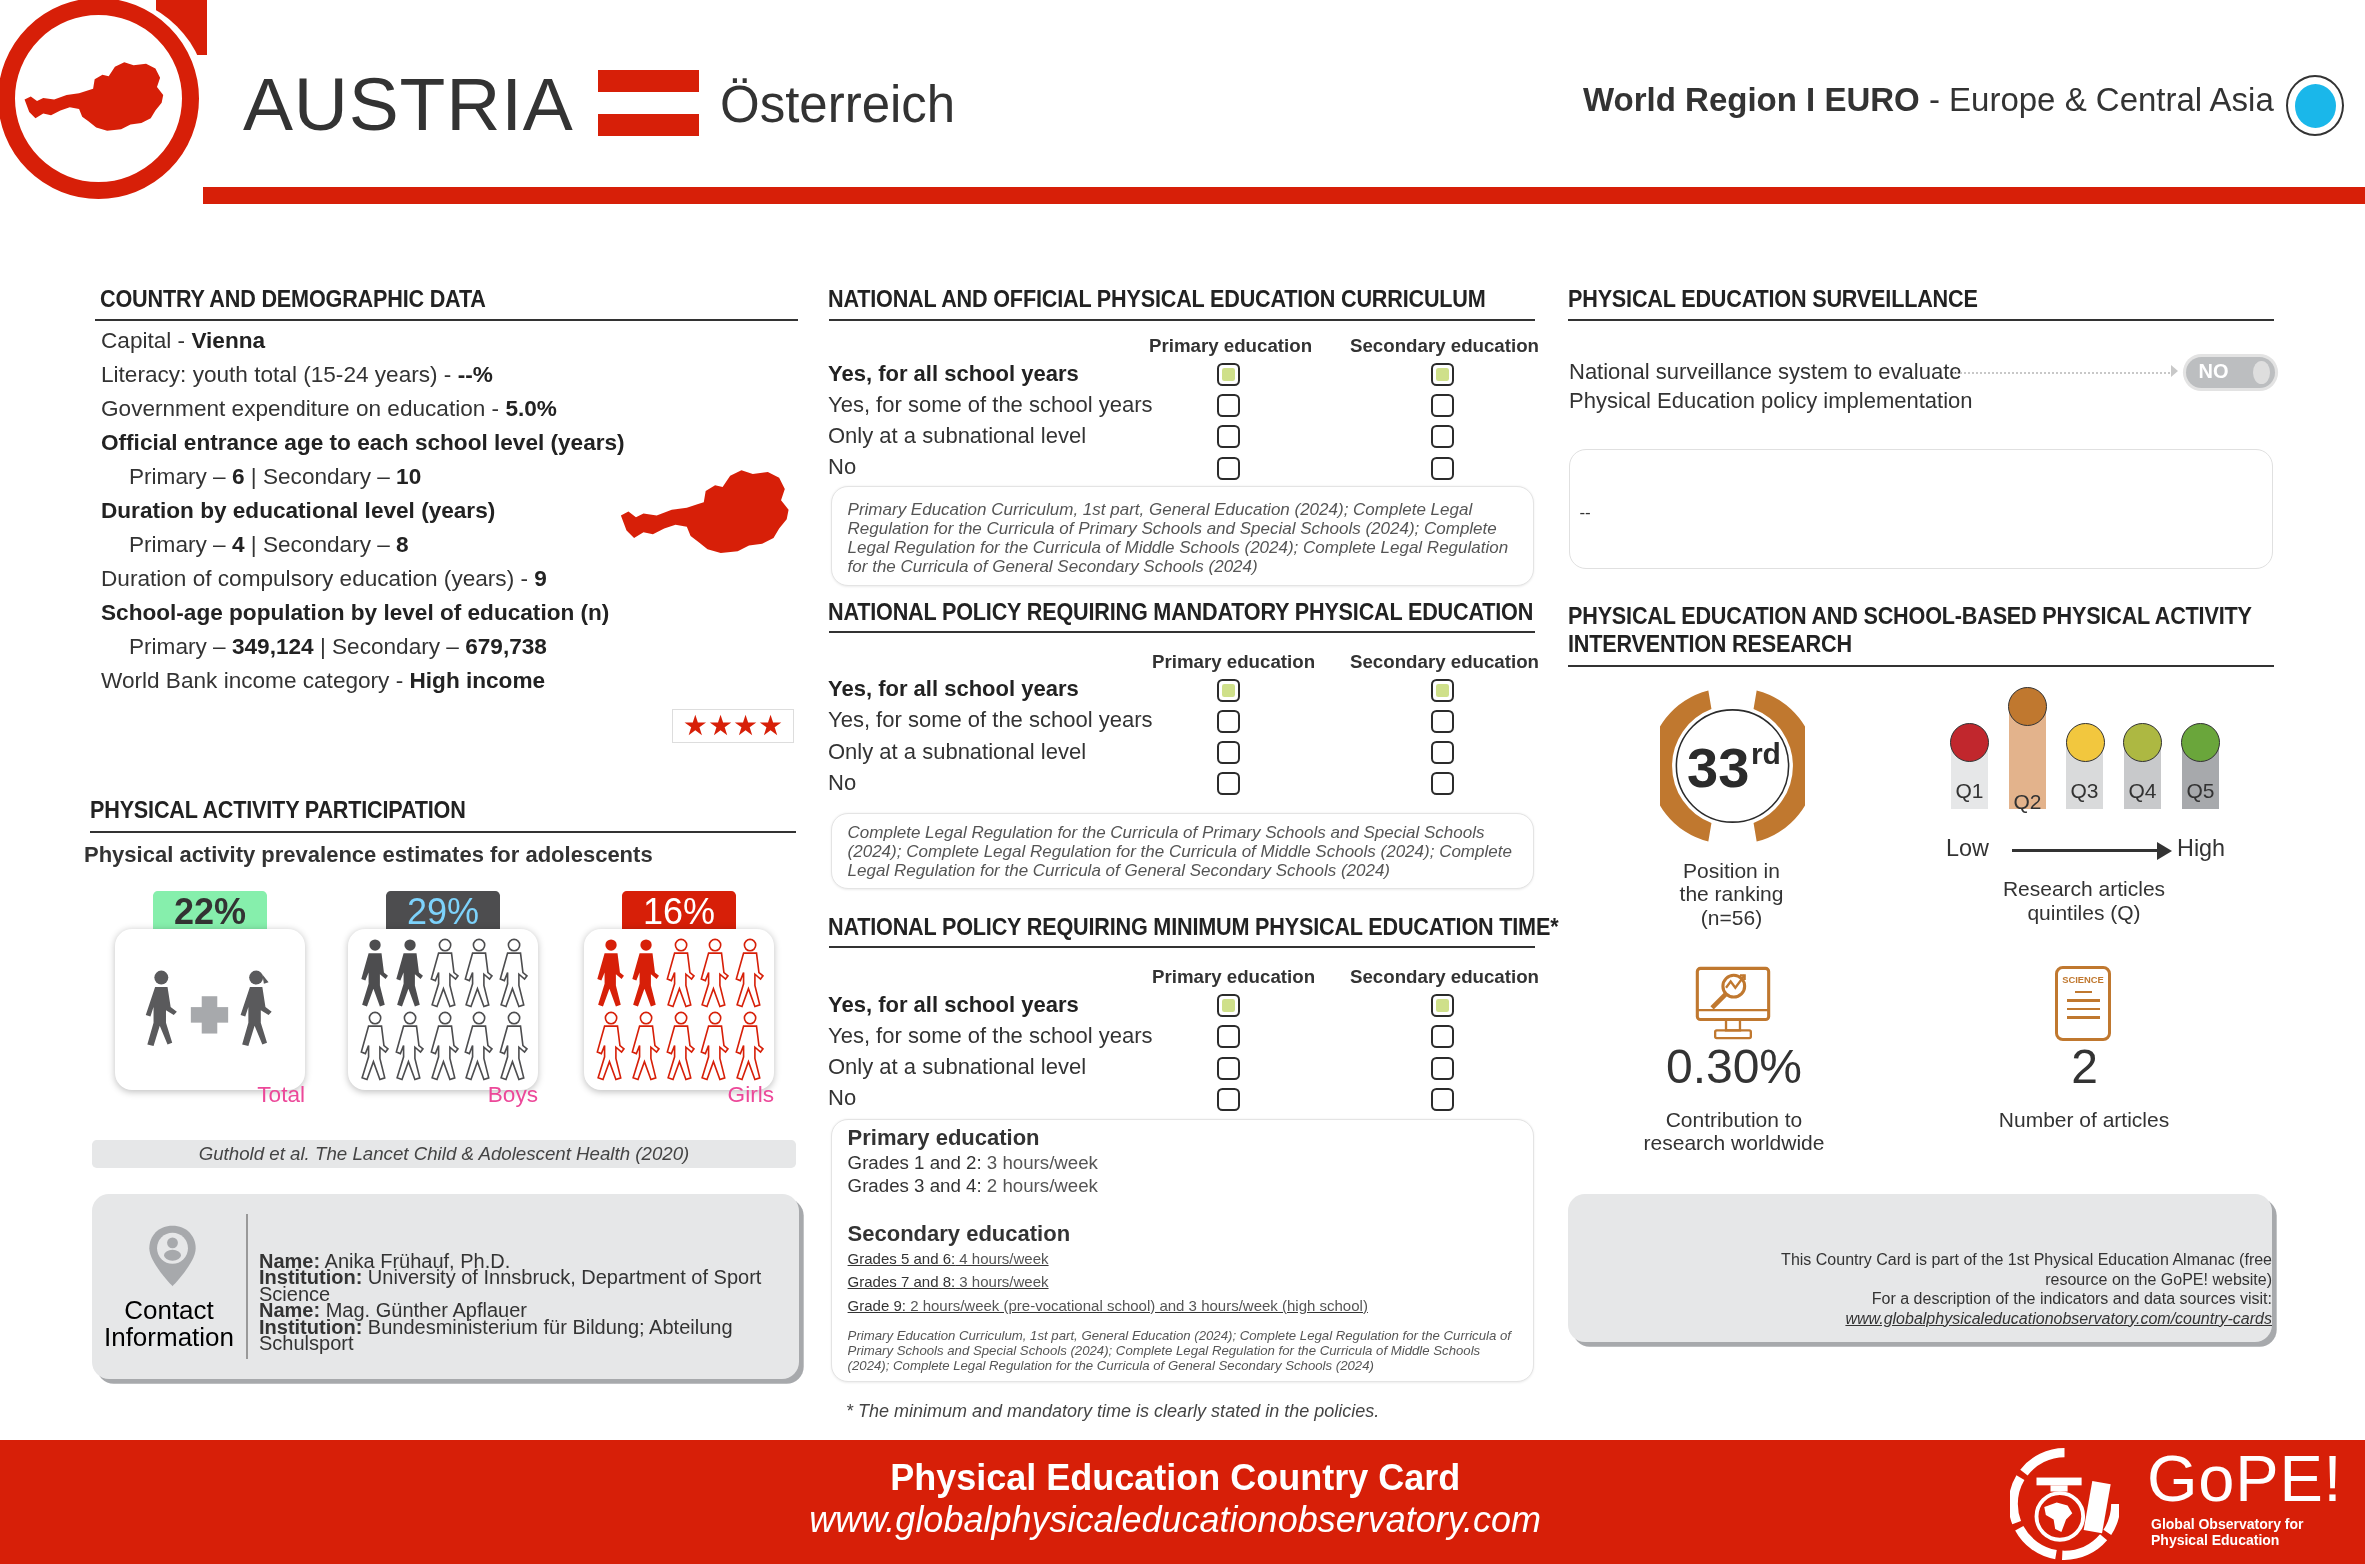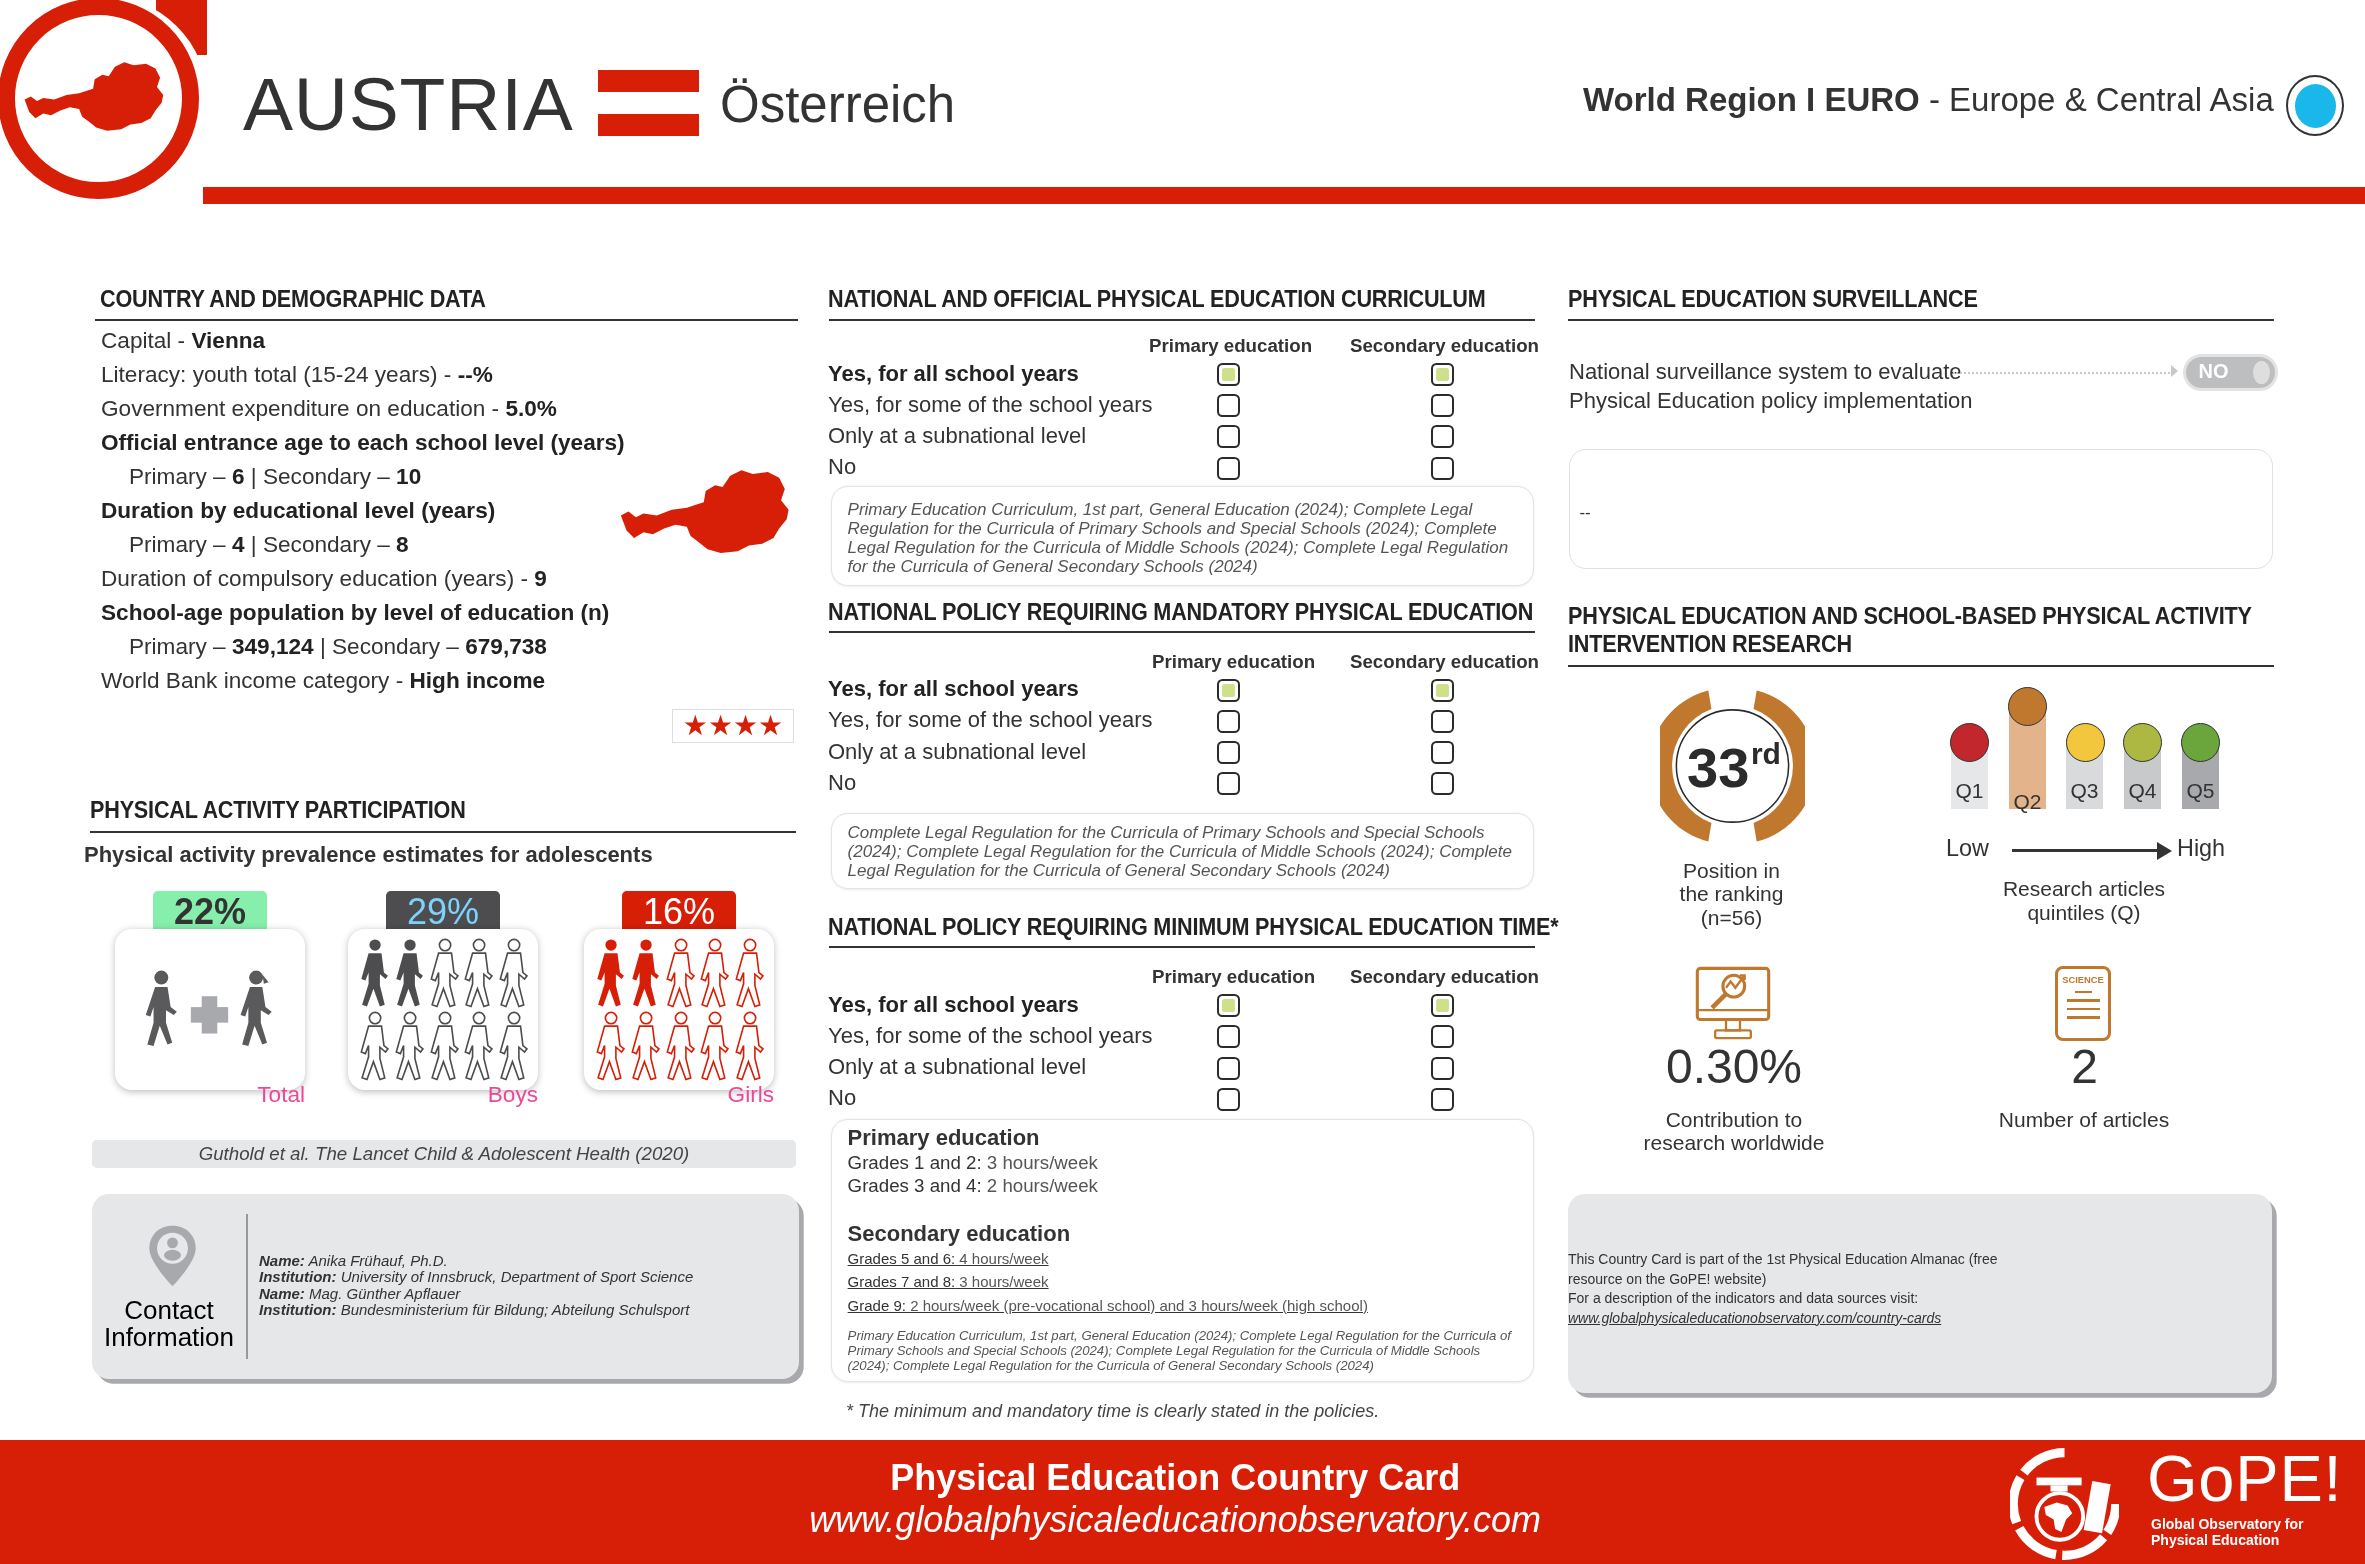--- a/index.html
+++ b/index.html
@@ -43,21 +43,21 @@
   .pa-label { position: absolute; top: 1082px; width: 190px; text-align: right; font-size: 22.6px; color: #ec4899; }
   .pa-grid { position: absolute; left: 7.8px; top: 7.8px; right: 7.8px; bottom: 7.8px; display: grid; grid-template-columns: repeat(5, 1fr); grid-template-rows: 1fr 1fr; }
   .pa-grid svg { width: 100%; height: 100%; }
   .citation { position: absolute; left: 92px; top: 1140px; width: 704px; height: 28px; background: #e6e7e8; border-radius: 4.7px; font-size: 18.7px; font-style: italic; text-align: center; line-height: 28px; color: #444; }
 
   
   .contact { position: absolute; left: 92px; top: 1194px; width: 707px; height: 185px; background: #e6e7e8; border-radius: 17px; box-shadow: 4.7px 4.7px 0 #a7a9ac; }
   .contact-divider { position: absolute; left: 154px; top: 20px; width: 1.6px; height: 145px; background: #999; }
   .contact-icon { position: absolute; left: 55px; top: 30px; width: 51px; height: 64px; }
   .contact-label { position: absolute; left: 0; top: 103px; width: 154px; text-align: center; font-size: 26px; line-height: 26.5px; color: #000000; }
-  .contact-info { position: absolute; left: 167px; top: 59px; font-size: 15px; line-height: 16.4px; color: #333; font-style: italic; }
+  .contact-info { position: absolute; left: 167px; top: 59px; font-size: 20px; line-height: 16.4px; color: #333; }
   .contact-info b { font-weight: 700; }
 
   
   .cb-head { position: absolute; font-size: 18.7px; font-weight: 700; color: #333; white-space: nowrap; }
   .cb-label { position: absolute; left: 828px; font-size: 22px; color: #333; white-space: nowrap; }
   .cb-label.sel { font-weight: 700; color: #222; }
   .cb { position: absolute; width: 23.4px; height: 23.4px; border: 2.3px solid #2b2b2b; border-radius: 5.5px; background: #fff; }
   .cb.checked::after { content: ""; position: absolute; left: 3.1px; top: 3.1px; right: 3.1px; bottom: 3.1px; background: #cfe08a; border-radius: 2.3px; }
   .src-box { position: absolute; left: 831px; width: 703px; border: 1.6px solid #e4e4e4; border-radius: 17px; background: #fff; box-shadow: 0 0.8px 2.3px rgba(0,0,0,0.08); font-style: italic; color: #555; }
 
@@ -81,21 +81,21 @@
   .q-label { position: absolute; top: 779px; width: 37px; text-align: center; font-size: 21px; color: #333; }
   .q-low { position: absolute; left: 1946px; top: 835px; font-size: 23.4px; color: #333; }
   .q-high { position: absolute; left: 2177px; top: 835px; font-size: 23.4px; color: #333; }
   .q-arrow-line { position: absolute; left: 2012px; top: 849px; width: 146px; height: 3.1px; background: #333; }
   .q-arrow-head { position: absolute; left: 2157px; top: 842px; border-top: 9.4px solid transparent; border-bottom: 9.4px solid transparent; border-left: 15.6px solid #333; }
   .q-caption { position: absolute; left: 1979px; top: 877px; width: 210px; text-align: center; font-size: 21px; line-height: 24px; color: #333; }
   .metric-icon { position: absolute; }
   .metric-val { position: absolute; font-size: 48px; color: #333; text-align: center; }
   .metric-cap { position: absolute; font-size: 21px; line-height: 23.4px; color: #333; text-align: center; }
 
-  .almanac { position: absolute; left: 1568px; top: 1194px; width: 704px; height: 199px; background: #e6e7e8; border-radius: 17px; box-shadow: 4.7px 4.7px 0 #a7a9ac; font-size: 14px; line-height: 19.5px; text-align: left; color: #333; padding-top: 56px; }
+  .almanac { position: absolute; left: 1568px; top: 1194px; width: 704px; height: 148px; background: #e6e7e8; border-radius: 17px; box-shadow: 4.7px 4.7px 0 #a7a9ac; font-size: 16px; line-height: 19.5px; text-align: right; color: #333; padding-top: 56px; }
   .almanac a { color: #333; font-style: italic; text-decoration: underline; }
 
   .footnote { position: absolute; left: 846px; top: 1401px; font-size: 18px; font-style: italic; color: #444; }
 
   
   .footer { position: absolute; left: 0; top: 1440px; width: 2366px; height: 125px; background: #d71f08; }
   .footer-title { position: absolute; left: 0; width: 2366px; top: 17px; text-align: center; font-size: 36px; font-weight: 700; color: #fff; padding-right: 15.6px; }
   .footer-url { position: absolute; left: 0; width: 2366px; top: 59px; text-align: center; font-size: 36px; font-style: italic; color: #fff; padding-right: 15.6px; }
   .gope-logo { position: absolute; left: 2010px; top: 7.8px; width: 109px; height: 112px; }
   .gope-text { position: absolute; left: 2147px; top: 6.2px; font-size: 65px; color: #fff; line-height: 1; letter-spacing: 0.8px; }

